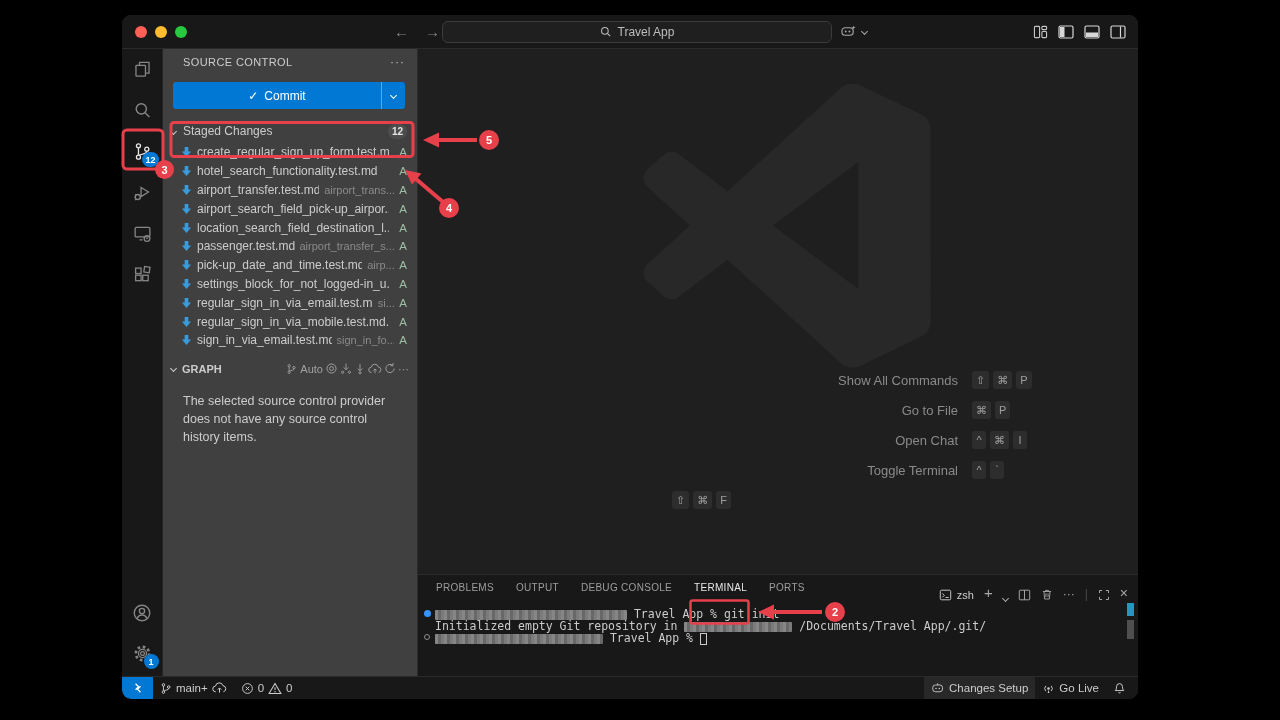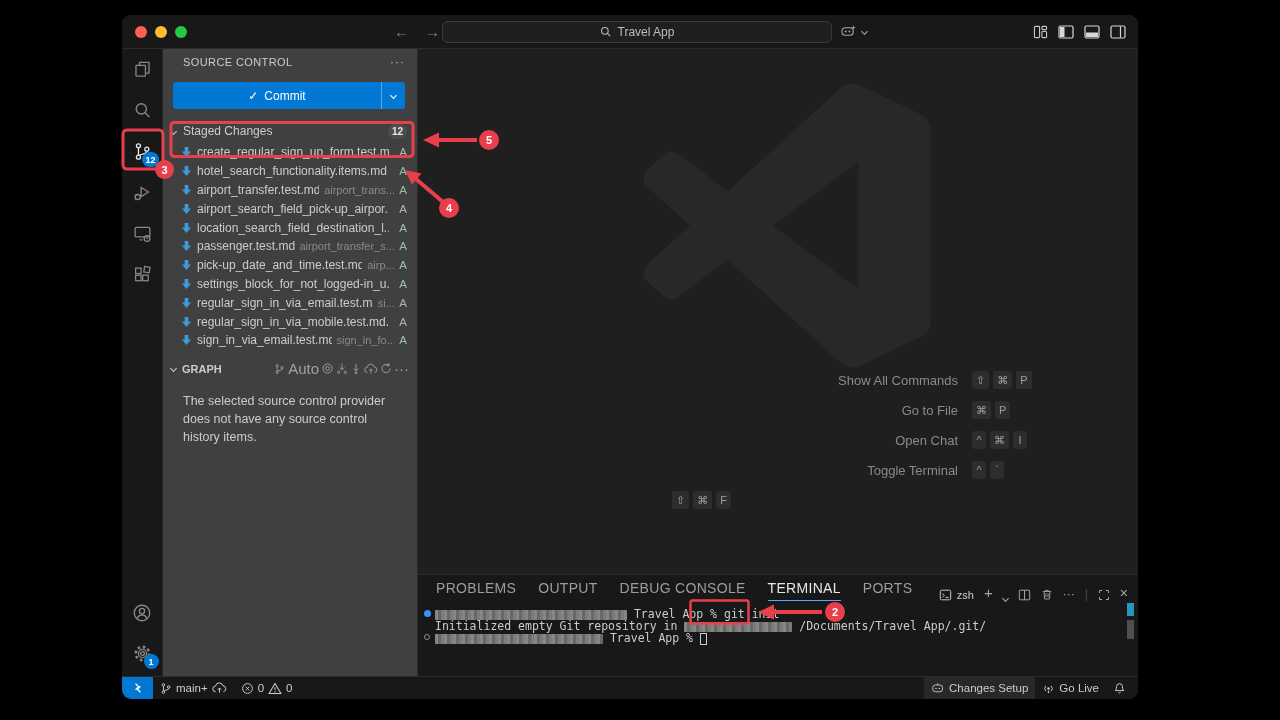--- a/index.html
+++ b/index.html
@@ -70,38 +70,38 @@
   .filelist { margin-top:2px; }
   .file-row { height:18.8px; display:flex; align-items:center; gap:5px; padding:0 10px 0 18px;
               font-size:12px; white-space:nowrap; overflow:hidden; }
   .file-row .nm { color:#cccccc; flex:0 1 auto; overflow:hidden; text-overflow:clip; }
   .file-row .ds { color:#8a8a8a; font-size:11px; overflow:hidden; flex:0 1 auto; }
   .file-row .st { margin-left:auto; color:#9fbfa5; font-size:11.5px; }
   .dl { flex:0 0 auto; }
   .graph-row { margin-top:8px; height:22px; display:flex; align-items:center; gap:6px; padding:0 8px;
                font-size:11px; font-weight:700; color:#cccccc; }
   .graph-tools { margin-left:auto; display:flex; align-items:center; gap:2px; color:#a0a0a0;
-                 font-weight:400; font-size:15px; }
+                 font-weight:400; font-size:11px; }
   .graph-empty { padding:12px 20px 0 20px; font-size:12.5px; line-height:1.45; color:#cccccc; font-weight:400; }
 
   
   .maincol { flex:1; display:flex; flex-direction:column; min-width:0; }
   .editor { flex:1; position:relative; background:#1f1f1f; overflow:hidden; }
   .vslogo { position:absolute; left:223px; top:35px; }
   .shortcuts { position:absolute; left:240px; top:316px; width:420px; }
   .sc-row { display:flex; align-items:center; height:30px; }
   .sc-row .lbl { width:300px; text-align:right; color:#8a8a8a; font-size:13px; }
   .sc-row .keys { display:flex; gap:4px; margin-left:14px; }
   .key { min-width:14px; height:18px; padding:0 4px; background:#2d2d2d; border-radius:3px;
          color:#9f9f9f; font-size:11px; display:flex; align-items:center; justify-content:center; }
 
   .panel { height:102px; background:#181818; border-top:1px solid #2b2b2b; position:relative;
            flex:0 0 auto; }
   .panel-tabs { height:26px; display:flex; align-items:center; padding-left:18px; gap:22px;
-                font-size:14px; color:#9d9d9d; letter-spacing:.3px; }
+                font-size:10px; color:#9d9d9d; letter-spacing:.3px; }
   .ptab { height:26px; display:flex; align-items:center; border-bottom:1px solid transparent; }
   .ptab.active { color:#e7e7e7; border-bottom:1px solid #4daafc; }
   .panel-tools { position:absolute; right:10px; top:0; height:26px; display:flex; align-items:flex-end;
                  gap:10px; color:#a8a8a8; font-size:12px; }
   .panel-tools .sep { color:#4a4a4a; }
   .zsh { display:flex; align-items:center; gap:5px; font-size:11px; color:#cccccc; }
   .term { padding:7px 0 0 17px; font-family:"DejaVu Sans Mono", monospace; font-size:11.5px;
           line-height:12.2px; color:#cccccc; position:relative; }
   .tline { position:relative; white-space:nowrap; }
   .gutter { position:absolute; left:-11px; top:2px; width:7px; height:7px; border-radius:50%; }
@@ -274,21 +274,21 @@
                 <path d="M4 1h4v5h3L6 12 1 6h3z" fill="#3b9ad9"></path>
               </svg>
             <span class="nm">create_regular_sign_up_form.test.md</span>
               <span class="ds"></span>
             <span class="st">A</span>
           </div>
           <div class="file-row">
             <svg class="icon dl" width="11" height="12" viewBox="0 0 12 13">
                 <path d="M4 1h4v5h3L6 12 1 6h3z" fill="#3b9ad9"></path>
               </svg>
-            <span class="nm">hotel_search_functionality.items.md</span>
+            <span class="nm">hotel_search_functionality.test.md</span>
               <span class="ds"></span>
             <span class="st">A</span>
           </div>
           <div class="file-row">
             <svg class="icon dl" width="11" height="12" viewBox="0 0 12 13">
                 <path d="M4 1h4v5h3L6 12 1 6h3z" fill="#3b9ad9"></path>
               </svg>
             <span class="nm">airport_transfer.test.md</span>
               <span class="ds">airport_trans...</span>
             <span class="st">A</span>

